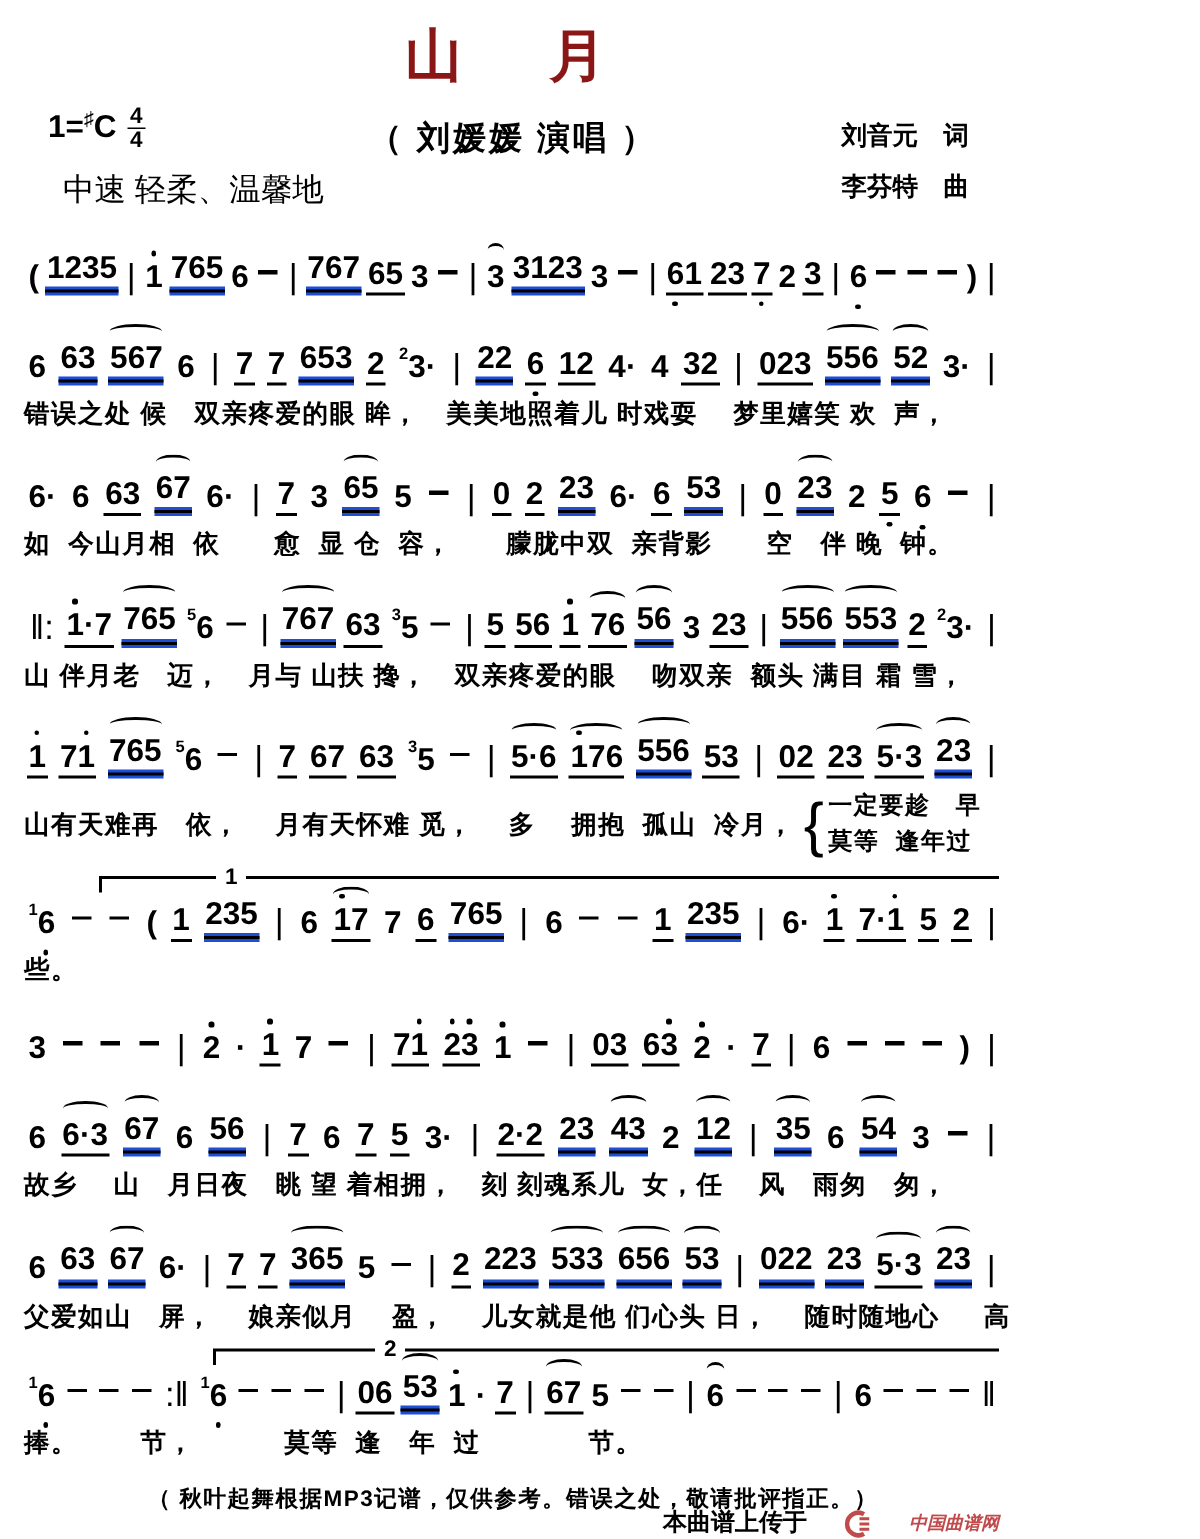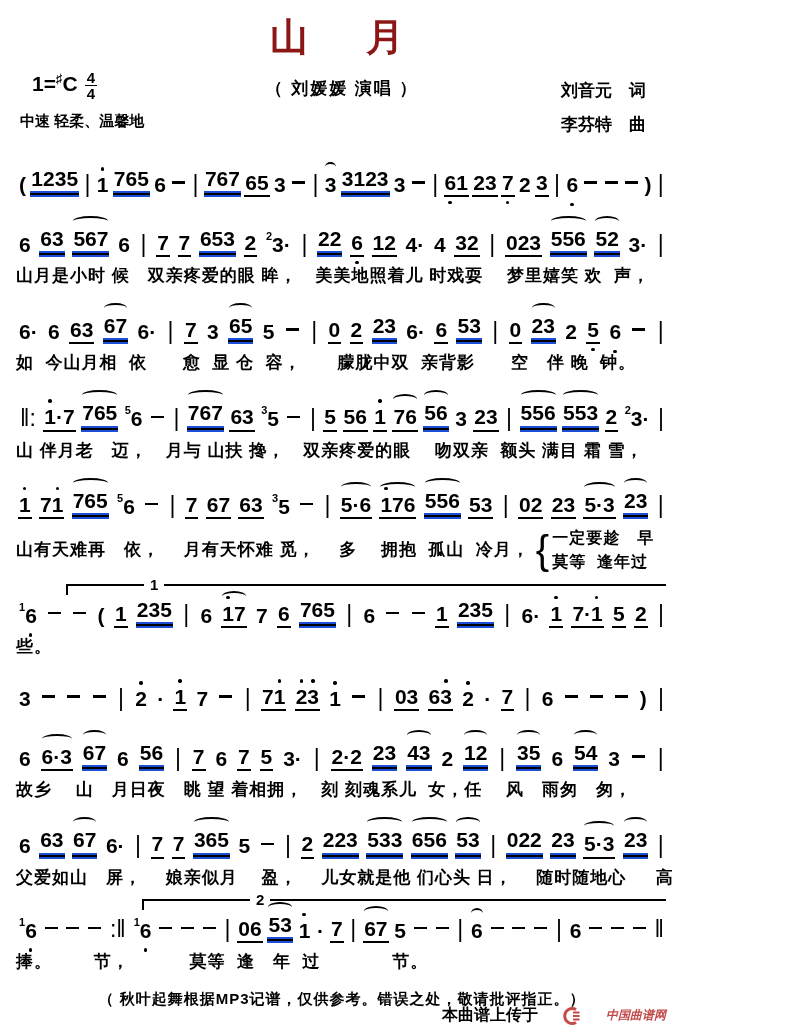--- a/index.html
+++ b/index.html
@@ -3,27 +3,27 @@
 <meta charset="utf-8">
 <style>
   html,body{margin:0;padding:0;background:#f0f0f0;}
   body{width:800px;height:1026px;overflow:hidden;background:#fff;
        font-family:"Liberation Sans","DejaVu Sans",sans-serif;color:#000;}
   .sheet{position:relative;width:684px;height:1026px;padding:6px 14px 0;box-sizing:border-box;}
 
   
   .header{position:relative;height:138px;}
   .title{ text-align:center;font-size:38px;font-weight:bold;letter-spacing:10px;margin-top:6px;}
-  .subtitle{text-align:center;font-size:17px;font-weight:bold;margin-top:14px;letter-spacing:2px;}
+  .subtitle{text-align:center;font-size:22px;font-weight:bold;margin-top:14px;letter-spacing:2px;}
   .key-block{position:absolute;left:18px;top:58px;font-size:21px;font-weight:bold;}
   .key-block sup{font-size:13px;}
   .frac{display:inline-block;vertical-align:middle;text-align:center;font-size:15px;line-height:1.0;margin-left:7px;}
   .frac i{display:block;font-style:normal;font-weight:bold;}
   .frac i:first-child{border-bottom:1.5px solid #000;padding:0 2px;}
-  .tempo{position:absolute;left:6px;top:100px;font-size:15px;font-weight:bold;}
+  .tempo{position:absolute;left:28px;top:100px;font-size:21px;font-weight:normal;}
   .credits{position:absolute;right:24px;top:62px;font-size:17px;font-weight:bold;line-height:2.0;}
 
   
   #score{padding:0 2px;}
   .system{margin-bottom:4px;}
   .notes-row{display:flex;justify-content:space-between;align-items:flex-end;padding:17px 2px 9px;}
   .note{display:inline-block;position:relative;font-weight:bold;font-size:21px;line-height:1.15;
         padding:0 1px;white-space:nowrap;}
   .note.u1{border-bottom:2px solid #000;}
   .note.u2{border-bottom:6px solid #1d4ed8;}
@@ -128,21 +128,21 @@
           <span class="note"><span class="ch">4</span><span class="ch">·</span></span>
           <span class="note"><span class="ch">4</span></span>
           <span class="note u1"><span class="ch">3</span><span class="ch">2</span></span>
           <span class="note bar"><span class="ch">|</span></span>
           <span class="note u1"><span class="ch">0</span><span class="ch">2</span><span class="ch">3</span></span>
           <span class="note u2"><i class="slur"></i><span class="ch">5</span><span class="ch">5</span><span class="ch">6</span></span>
           <span class="note u2"><i class="slur"></i><span class="ch">5</span><span class="ch">2</span></span>
           <span class="note"><span class="ch">3</span><span class="ch">·</span></span>
           <span class="note bar"><span class="ch">|</span></span>
         </div>
-        <div class="lyrics-row">山月是小时 候　双亲疼爱的眼 眸，　美美地照着儿 时戏耍　 梦里嬉笑 欢  声，</div>
+        <div class="lyrics-row">错误之处 候　双亲疼爱的眼 眸，　美美地照着儿 时戏耍　 梦里嬉笑 欢  声，</div>
       </div>
       <div class="system">
         <div class="notes-row">
           <span class="note"><span class="ch">6</span><span class="ch">·</span></span>
           <span class="note"><span class="ch">6</span></span>
           <span class="note u1"><span class="ch">6</span><span class="ch">3</span></span>
           <span class="note u2"><i class="slur"></i><span class="ch">6</span><span class="ch">7</span></span>
           <span class="note"><span class="ch">6</span><span class="ch">·</span></span>
           <span class="note bar"><span class="ch">|</span></span>
           <span class="note u1"><span class="ch">7</span></span>

